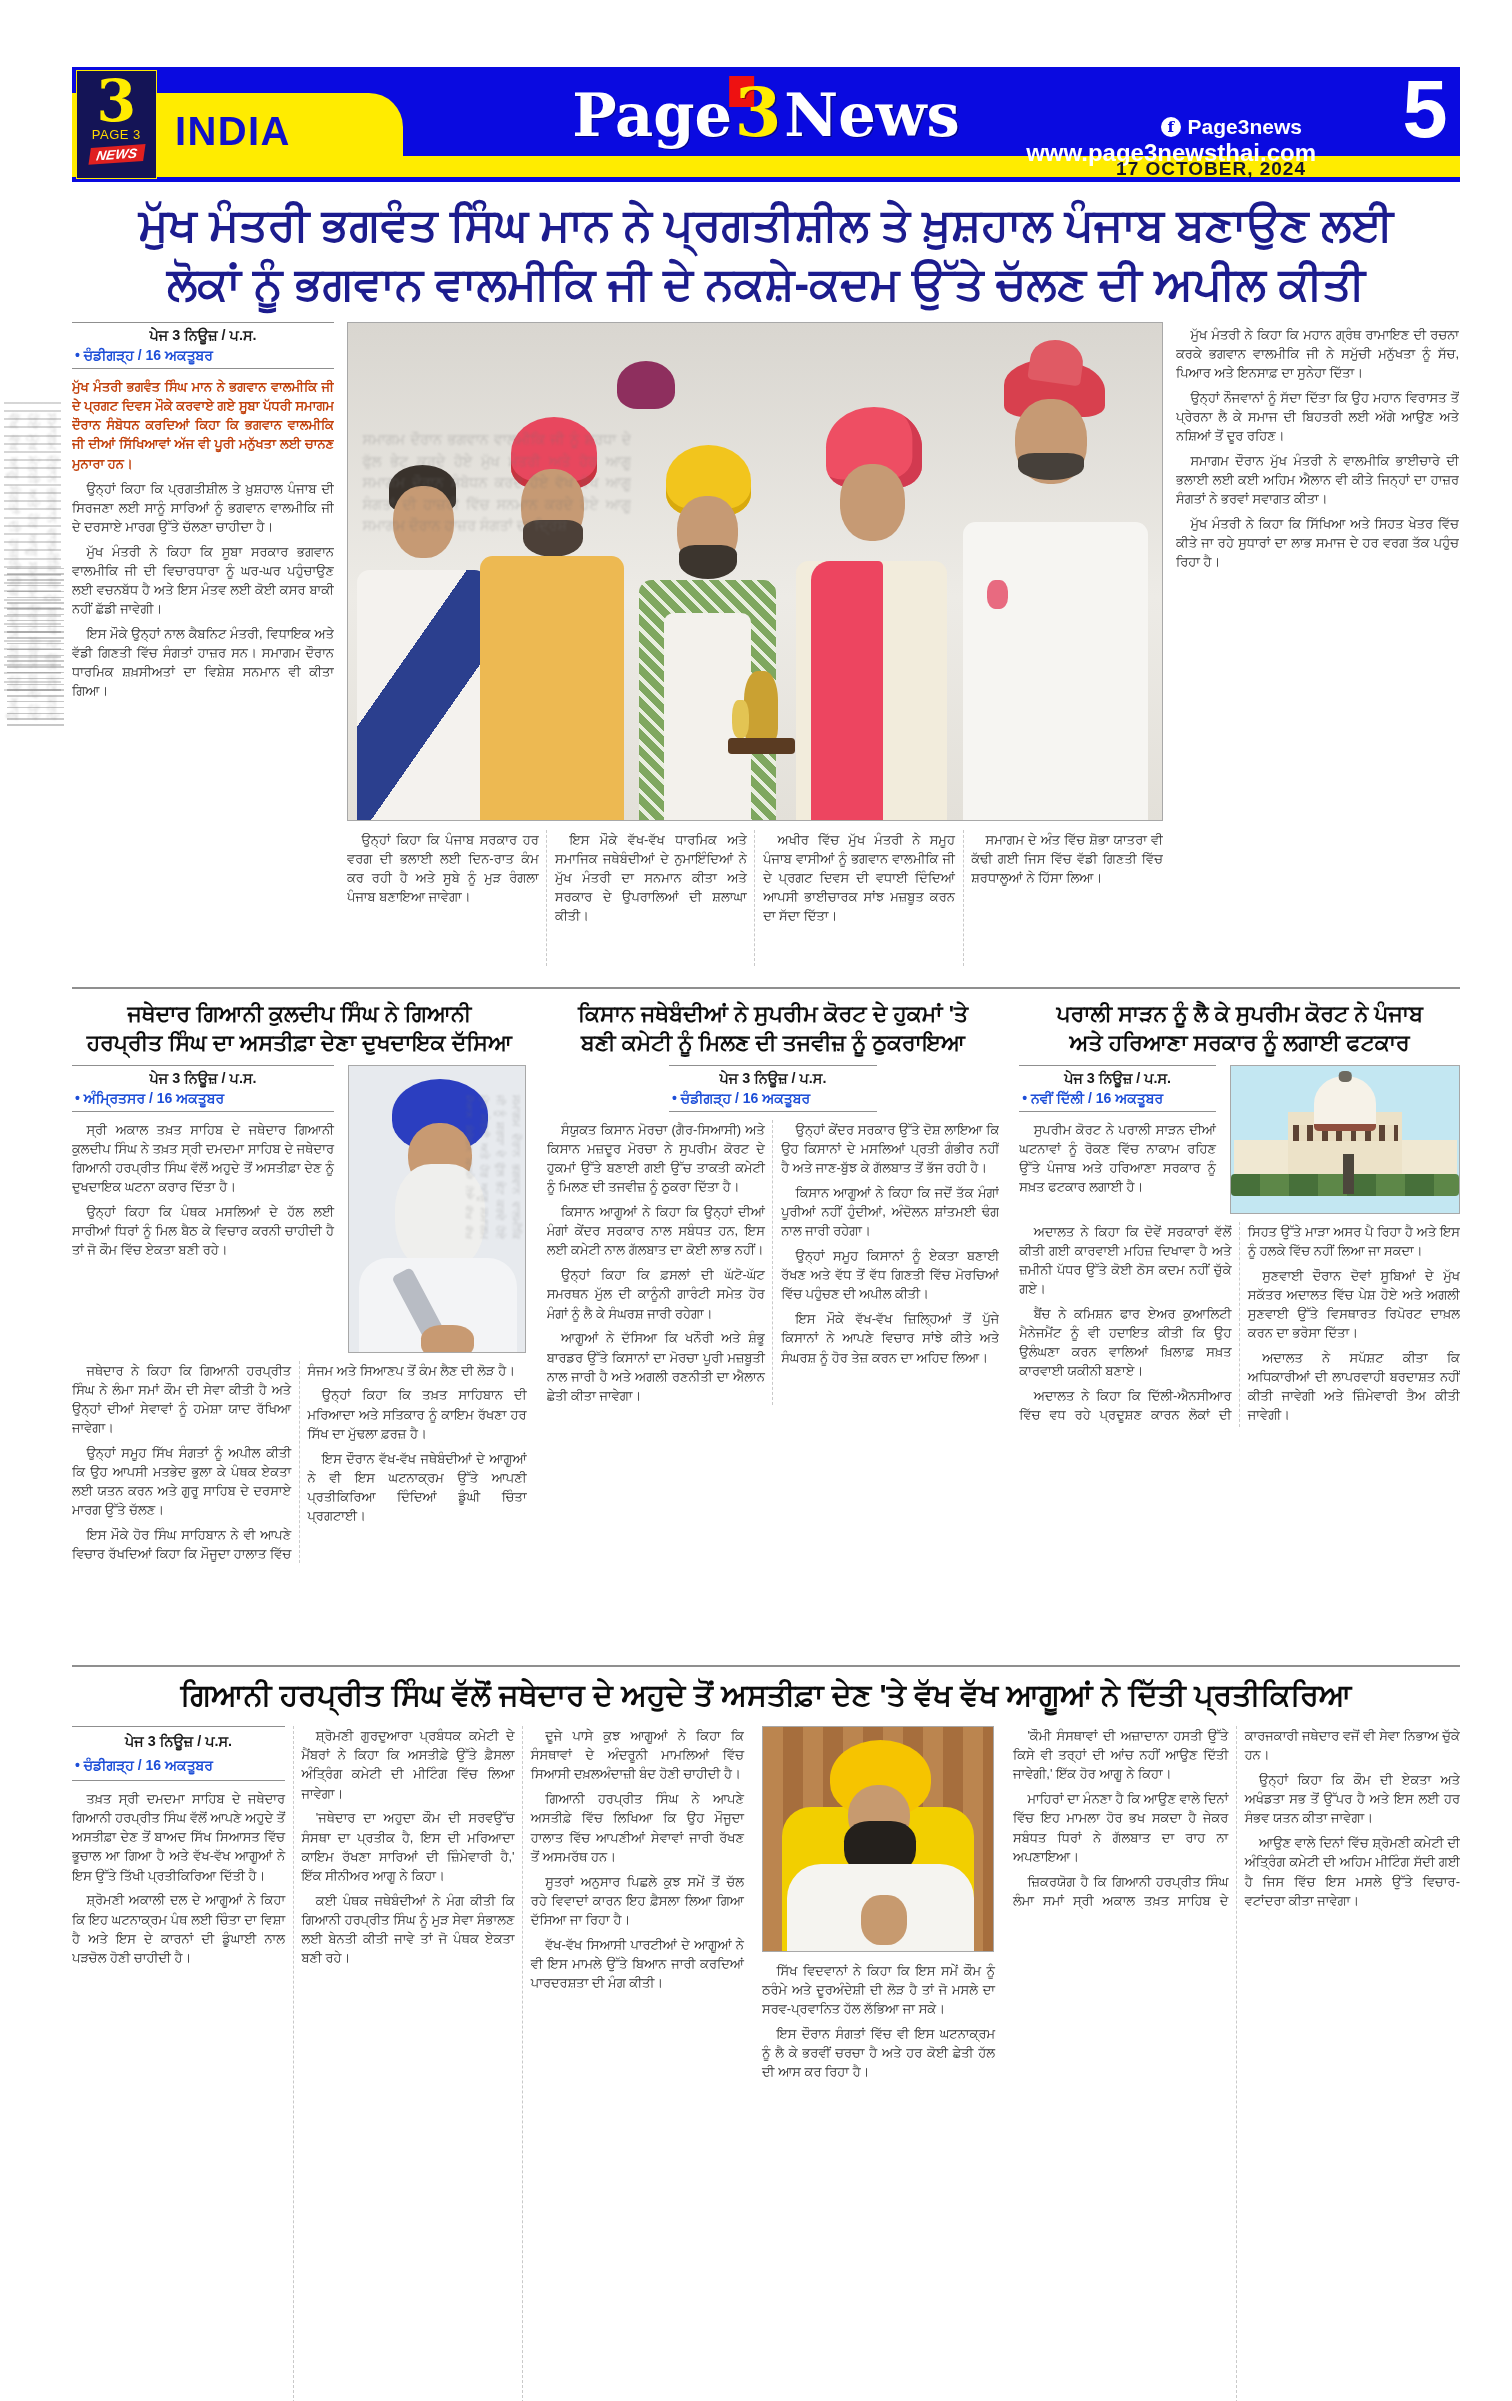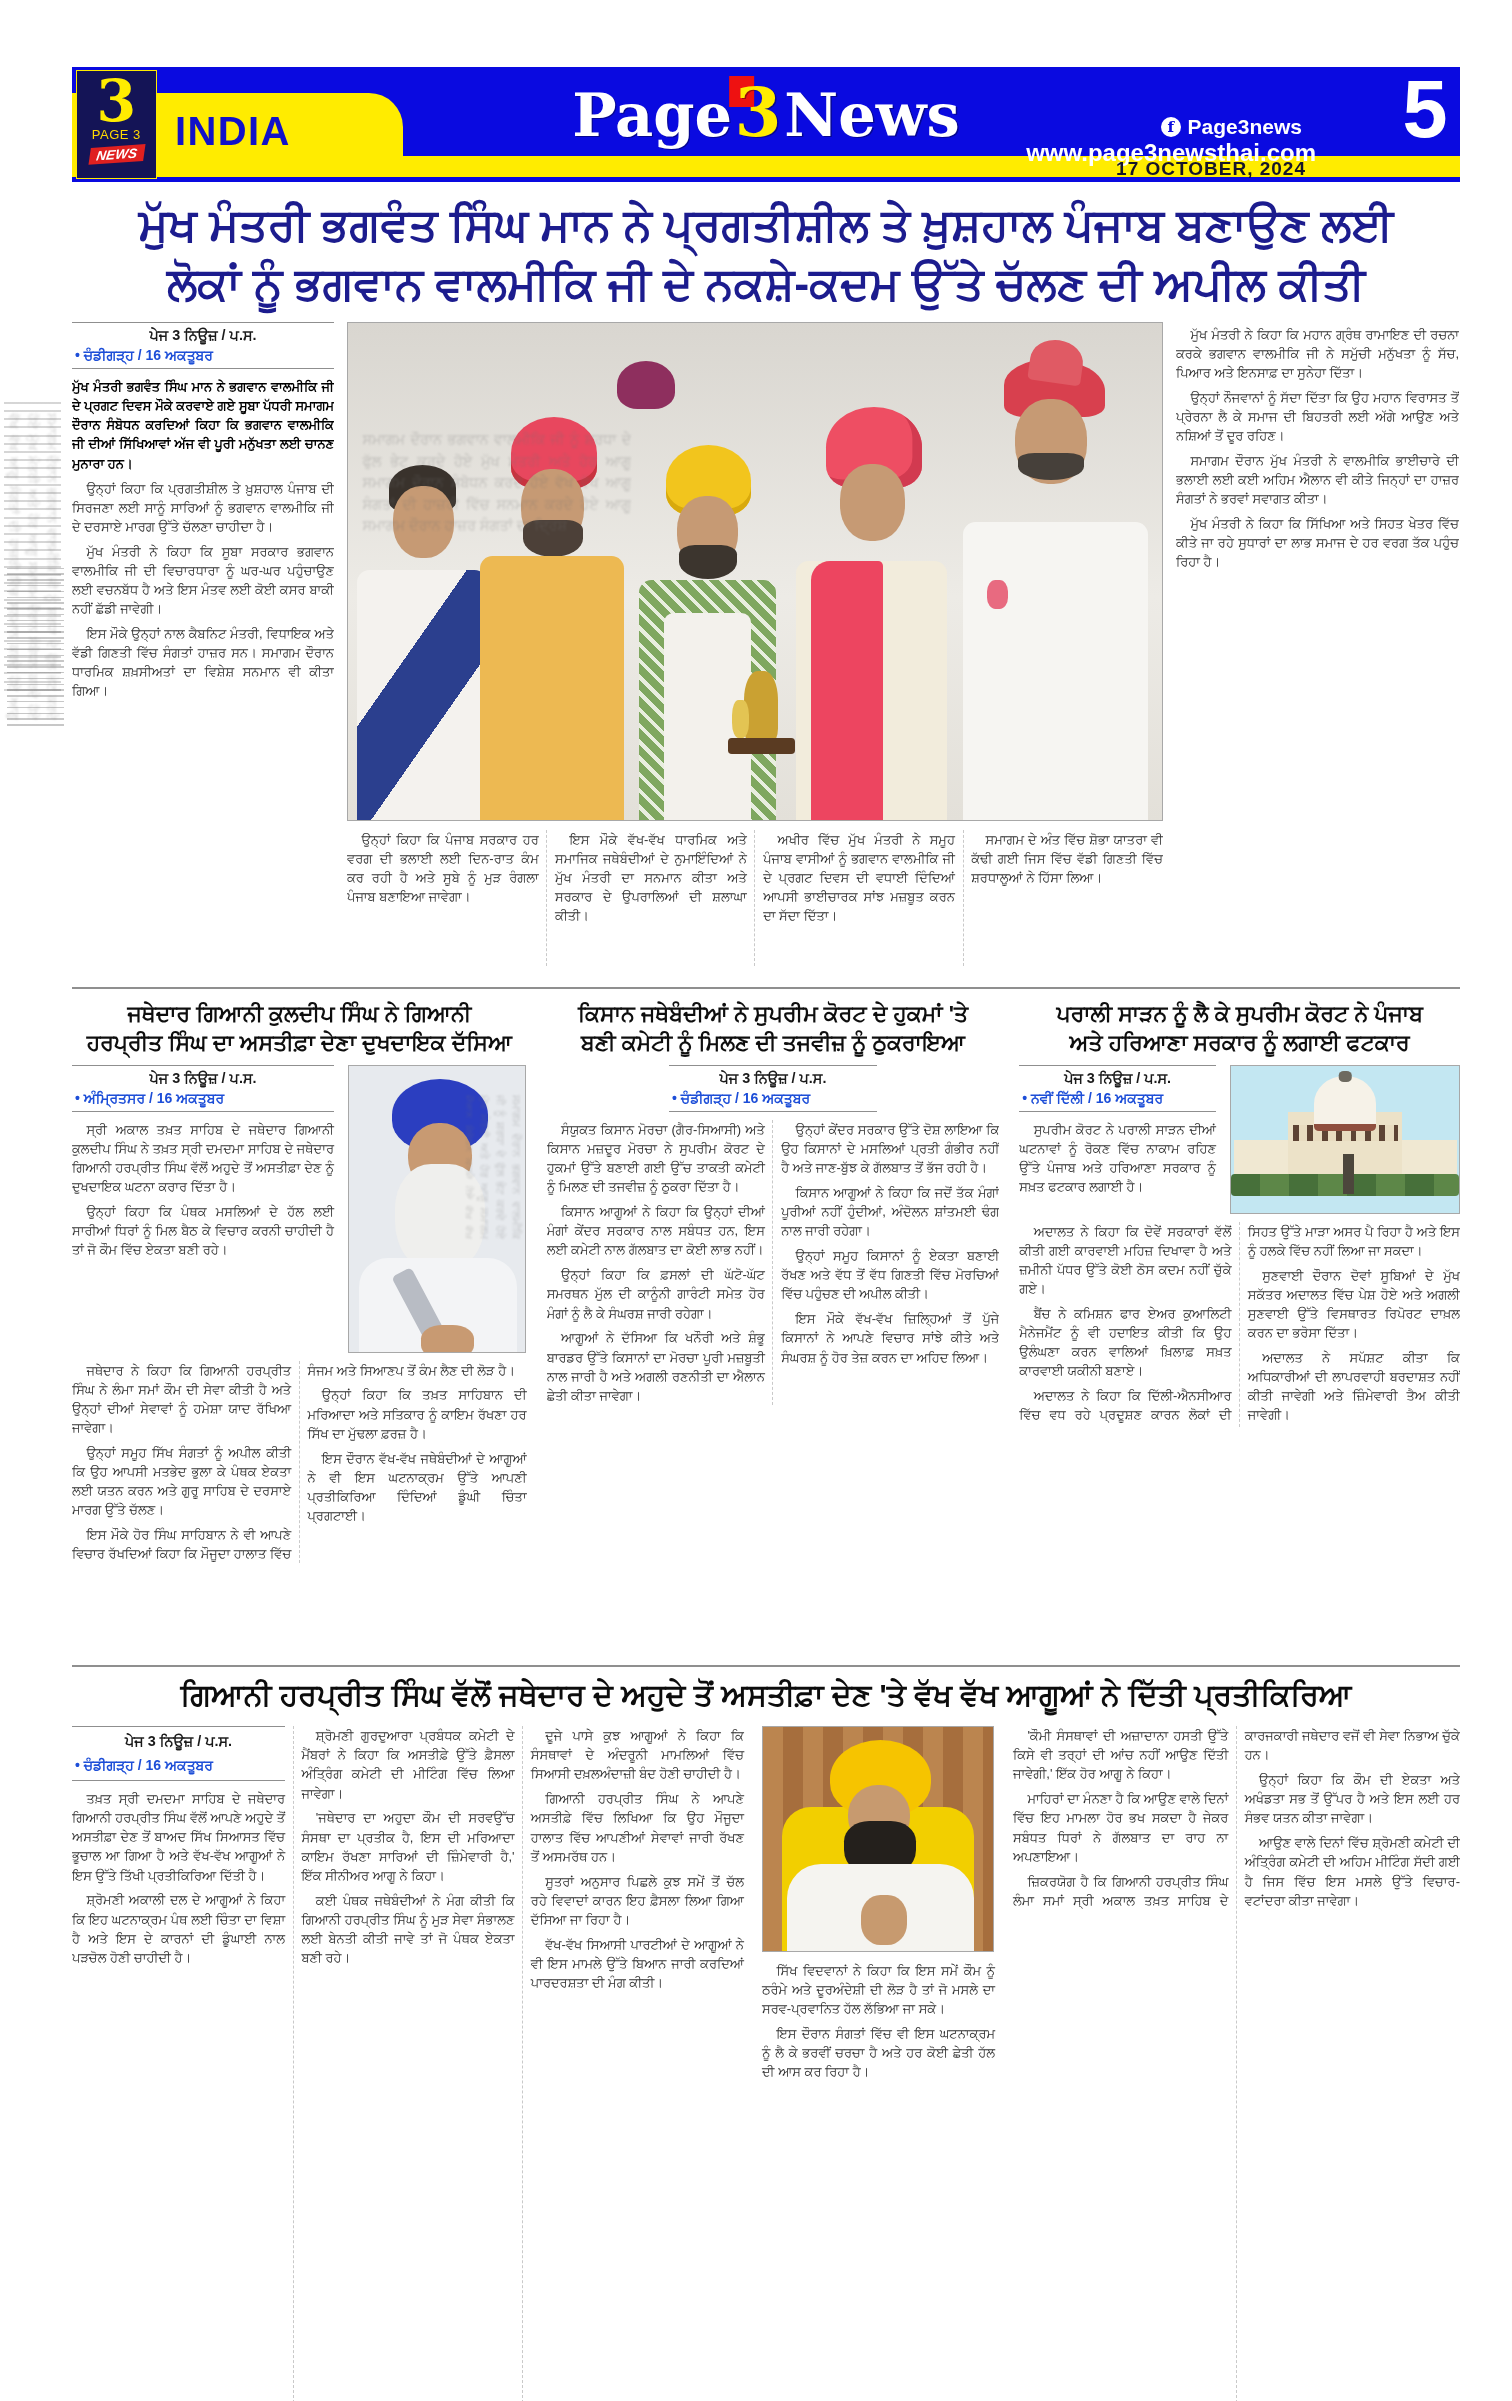--- a/index.html
+++ b/index.html
@@ -43,21 +43,21 @@
   .lead-head{margin:14.4px 0 2.9px;text-align:center;color:#1c1c8e;font-weight:800;font-size:45px;line-height:1.3;}
   .story-head{text-align:center;color:#0e0e0e;font-weight:800;font-size:22px;line-height:1.32;margin:0 0 7.7px;}
   .bot-headline{text-align:center;color:#0c0c0c;font-weight:800;font-size:30px;line-height:1.25;margin:9.6px 0 12.5px;}
 
   .byline-block{border-top:1.9px solid #8f8f8f;border-bottom:1.9px solid #8f8f8f;padding:3.8px 2.9px 4.8px;margin-bottom:7.7px;}
   .byline{text-align:center;font-weight:bold;font-size:14.4px;color:#1a1a1a;}
   .dateline{font-weight:bold;font-size:14px;color:#1d4ed8;margin-top:2.9px;}
 
   .story-body{font-size:13px;line-height:1.47;text-align:justify;color:#303030;}
   .story-body p{margin:0 0 5.8px;text-indent:14.4px;}
-  .lead-left .story-body p:first-child{font-weight:bold;color:#000000;text-indent:0;}
+  .lead-left .story-body p:first-child{font-weight:bold;color:#c2410c;text-indent:0;}
 
   .rule-band{border-top:2.4px solid #8f8f8f;margin:12.5px 0 9.6px;}
 
   
   .lead{display:flex;gap:13px;margin-top:8.6px;height:653px;overflow:hidden;}
   .lead-left{width:262px;overflow:hidden;}
   .lead-center{width:816px;display:flex;flex-direction:column;}
   .lead-right{width:283px;overflow:hidden;padding-top:2.9px;}
   .photo-frame{border:0.5px solid #a8a8a8;background:#fff;box-sizing:border-box;position:relative;overflow:hidden;}
   .lead-photo{height:499px;background:linear-gradient(180deg,#d9d6d0 0%,#edebe6 55%,#e3e0d9 100%);}

